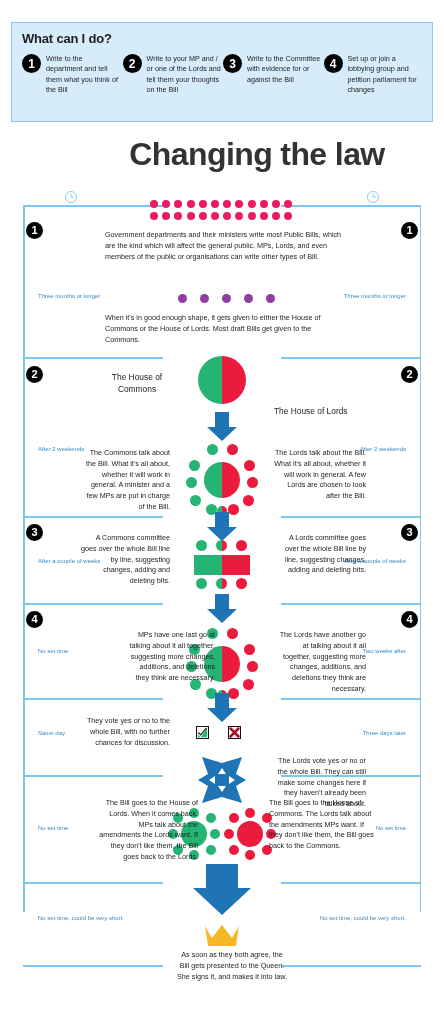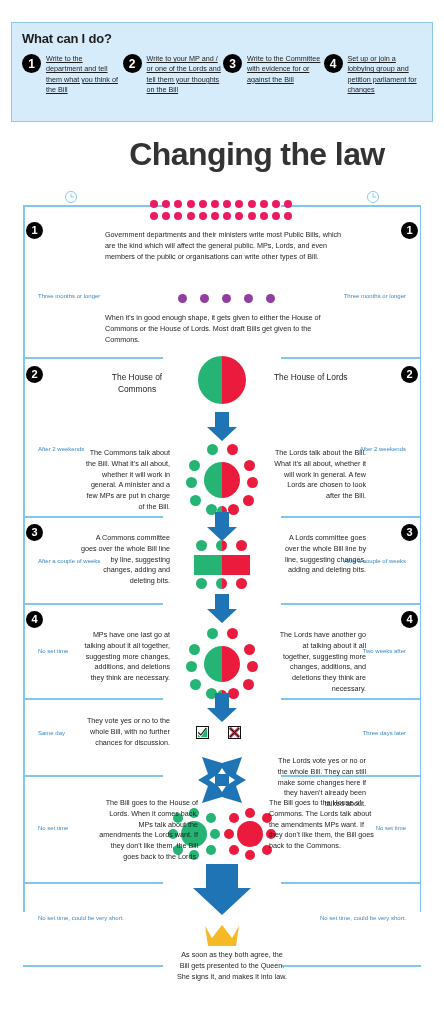--- a/index.html
+++ b/index.html
@@ -26,21 +26,21 @@
   .wb-items { display: flex; gap: 2px; }
   .wb-item { display: flex; gap: 5px; width: 25%; }
   .numdot {
     flex: 0 0 auto;
     width: 19px; height: 19px; border-radius: 50%;
     background: #000; color: #fff;
     font-size: 12px; font-weight: bold;
     display: flex; align-items: center; justify-content: center;
     line-height: 1;
   }
-  .wb-item p { font-size: 7.2px; line-height: 1.45; color: #1d1d1d; text-decoration: underline; }
+  .wb-item p { font-size: 7.2px; line-height: 1.45; color: #1d1d1d; }
 
   
   .maintitle {
     position: absolute; left: 0; top: 136px; width: 444px;
     text-align: center; font-size: 32px; font-weight: bold;
     color: #333333; letter-spacing: -0.6px; margin-left: 35px;
   }
 
   
   .rail {
@@ -82,21 +82,21 @@
   }
   .bodytext.wide { left: 105px; width: 238px; text-align: left; }
   .bodytext.left  { left: 80px;  width: 90px; text-align: right; }
   .bodytext.right { right: 78px; width: 92px; text-align: right; }
   .bodytext.center{ left: 177px; width: 110px; text-align: center; }
 
   .houselbl {
     position: absolute; font-size: 8.4px; line-height: 1.45; color: #1d1d1d;
   }
   .houselbl.left  { left: 96px; width: 82px; text-align: center; }
-  .houselbl.right { right: 80px; width: 90px; text-align: left; }
+  .houselbl.right { right: 80px; width: 90px; text-align: left; margin-top: 34px; }
 
   
   .dotrow { position: absolute; display: flex; gap: 4.2px; }
   .dot { width: 8px; height: 8px; border-radius: 50%; }
   .pink { background: #ec1a63; }
   .purple { background: #8e3fa0; }
   .dotrow.purple-row { gap: 13px; }
   .dotrow.purple-row .dot { width: 9px; height: 9px; }
 
   .icon-abs { position: absolute; }
@@ -343,21 +343,21 @@
     <div class="minidot green" style="left:4px; top:51px; width:11px; height:11px;"></div>
     <div class="minidot red" style="left:57px; top:51px; width:11px; height:11px;"></div>
     <div class="minidot green" style="left:20px; top:60px; width:11px; height:11px;"></div>
     <div class="minidot red" style="left:42px; top:60px; width:11px; height:11px;"></div>
     <div class="minidot split" style="left:31px; top:62px; width:10px; height:10px; border-radius:50%;">
       <div class="half green"></div>
       <div class="half red"></div>
     </div>
   </div>
 
-  <div class="bodytext left" style="top:630px;">MPs have one last go at talking about it all together, suggesting more changes, additions, and deletions they think are necessary.</div>
+  <div class="bodytext left" style="top:630px;margin-left:45px;">MPs have one last go at talking about it all together, suggesting more changes, additions, and deletions they think are necessary.</div>
   <div class="bodytext right" style="top:630px;">The Lords have another go at talking about it all together, suggesting more changes, additions, and deletions they think are necessary.</div>
 
   <svg class="arrow-svg" style="left:206px; top:693px; width:32px; height:30px;" viewBox="0 0 32 30">
     <path d="M9 0 H23 V15 H31 L16 29 L1 15 H9 Z" fill="#1f74b5"></path>
   </svg>
 
   <div class="checkbox" style="left:196px; top:726px;">
     <svg viewBox="0 0 13 13" style="width:100%; height:100%; display:block;">
       <path d="M1 9 L4.5 12 L12 1 L12 12 L1 12 Z" fill="#25b473"></path>
       <path d="M1.5 6.5 L4.5 9.5 L11 1" fill="none" stroke="#111" stroke-width="1.3"></path>

